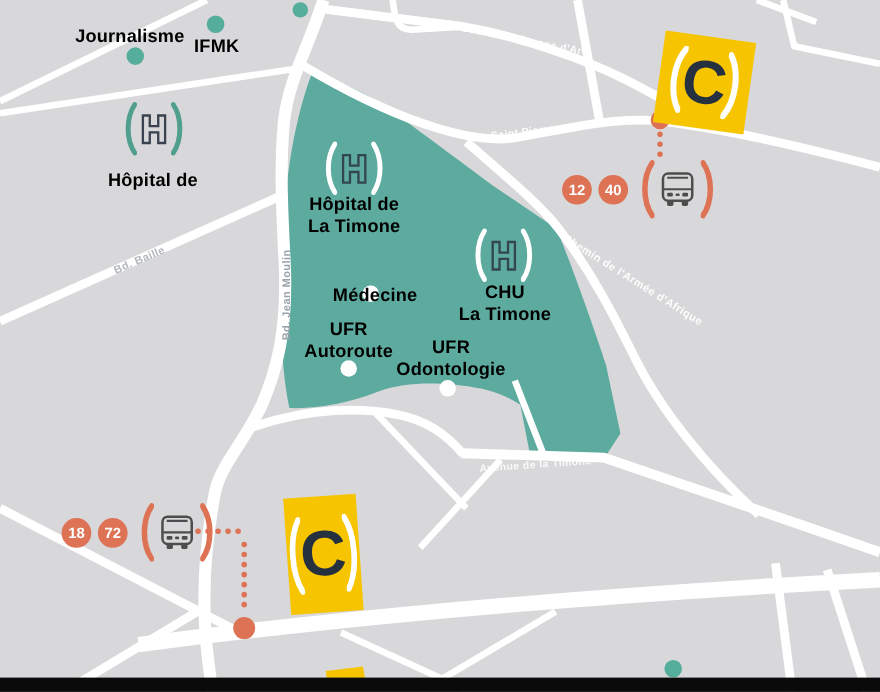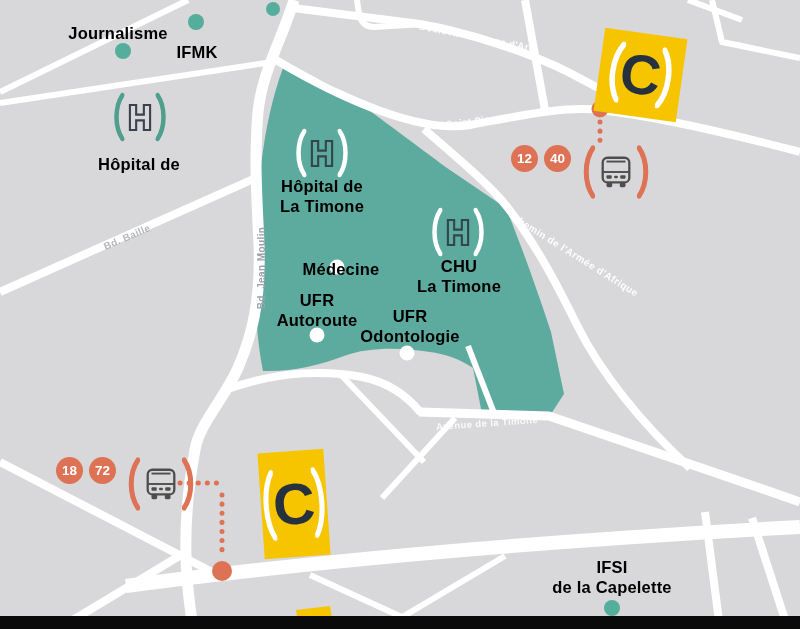--- a/index.html
+++ b/index.html
@@ -16,21 +16,21 @@
   }
   .poi span{display:block;}
   
   .street{
     position:absolute;transform:translate(-50%,-50%);white-space:nowrap;
     font-weight:700;letter-spacing:.4px;color:#fff;
   }
   
   .hosp{position:absolute;transform:translate(-50%,-50%);display:flex;align-items:center;gap:3px;}
   
-  .bus-stop{position:absolute;transform:translate(0,-50%);display:flex;gap:6px;}
+  .bus-stop{position:absolute;transform:translate(0,-50%);display:flex;align-items:center;gap:6px;}
   .badge{
     width:27px;height:27px;border-radius:50%;background:#dd7254;color:#fff;
     font-weight:700;font-size:13.5px;display:flex;align-items:center;justify-content:center;
   }
   .bus-wrap{display:flex;align-items:center;gap:2px;margin-left:4px;}
   
   .clogo{
     position:absolute;background:#f6c500;display:flex;align-items:center;justify-content:center;
   }
   .clogo .letter{font-weight:800;color:#26313f;line-height:1;}
@@ -155,44 +155,40 @@
       </svg>
     <svg width="25" height="29" viewBox="0 0 26 30">
       <path d="M2.5,2 H9 V12 H17 V2 H23.5 V28 H17 V18 H9 V28 H2.5 Z" fill="none" stroke="#33454e" stroke-width="2.2"></path>
       </svg>
     <svg width="13" height="50" viewBox="0 0 13 50">
       <path d="M2,3 C10,15 10,35 2,47" stroke="#ffffff" stroke-width="4.5" fill="none" stroke-linecap="round"></path>
       </svg>
   </div>
 
   <div class="poi" style="left:118px;top:33px;">Journalisme</div>
-  <div class="poi" style="left:197px;top:52px;">IFMK</div>
+  <div class="poi" style="left:197px;top:42px;">IFMK</div>
   <div class="poi" style="left:139px;top:164px;">
     <span>Hôpital de</span>
   </div>
   <div class="poi" style="left:322px;top:196px;">
     <span>Hôpital de</span>
     <span>La Timone</span>
   </div>
   <div class="poi" style="left:341px;top:245px;margin-top:24px;">Médecine</div>
   <div class="poi" style="left:459px;top:276px;">
     <span>CHU</span>
     <span>La Timone</span>
   </div>
   <div class="poi" style="left:317px;top:310px;">
     <span>UFR</span>
     <span>Autoroute</span>
   </div>
   <div class="poi" style="left:410px;top:326px;">
     <span>UFR</span>
     <span>Odontologie</span>
-  </div>
-  <div class="poi" style="left:612px;top:577px;">
-    <span>IFSI</span>
-    <span>de la Capelette</span>
   </div>
 
   <div class="bus-stop" style="left:511px;top:172px;">
     <div class="badge">12</div>
     <div class="badge">40</div>
     <div class="bus-wrap">
       <svg width="14" height="54" viewBox="0 0 14 54">
         <path d="M12,3 C3,16 3,38 12,51" stroke="#dd7254" stroke-width="5" fill="none" stroke-linecap="round"></path>
         </svg>
       <svg width="38" height="38" viewBox="0 0 40 40">

